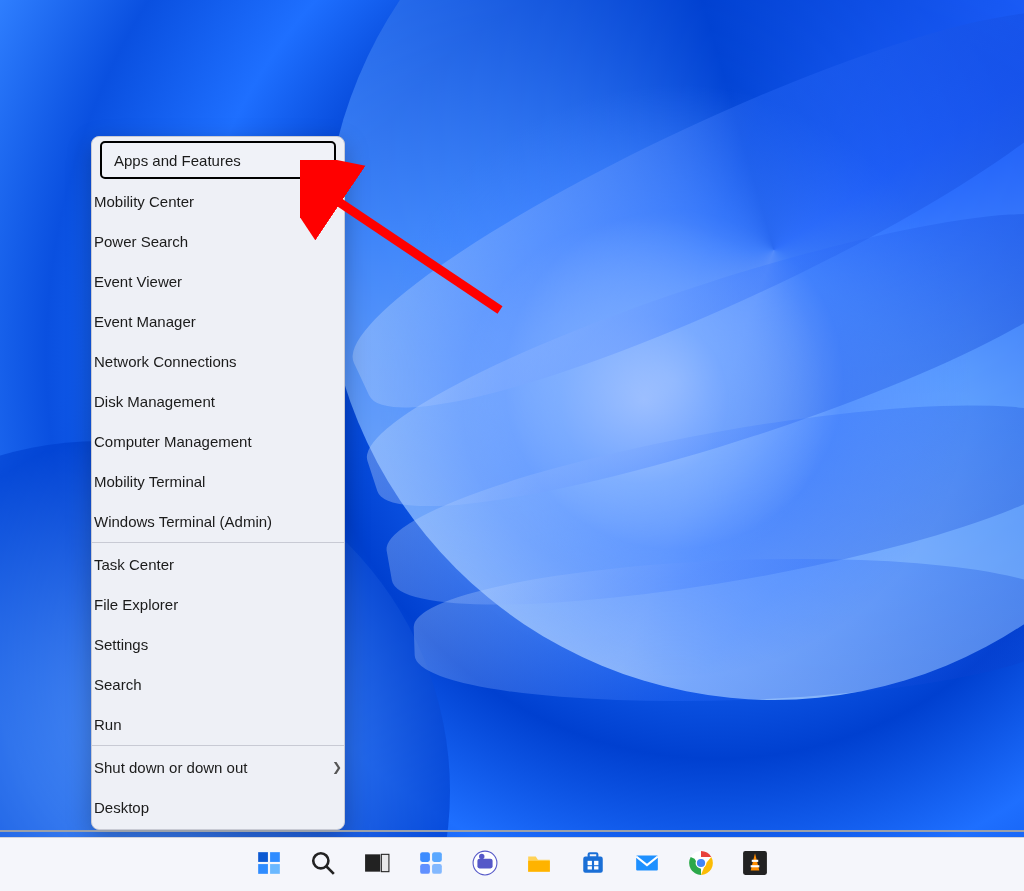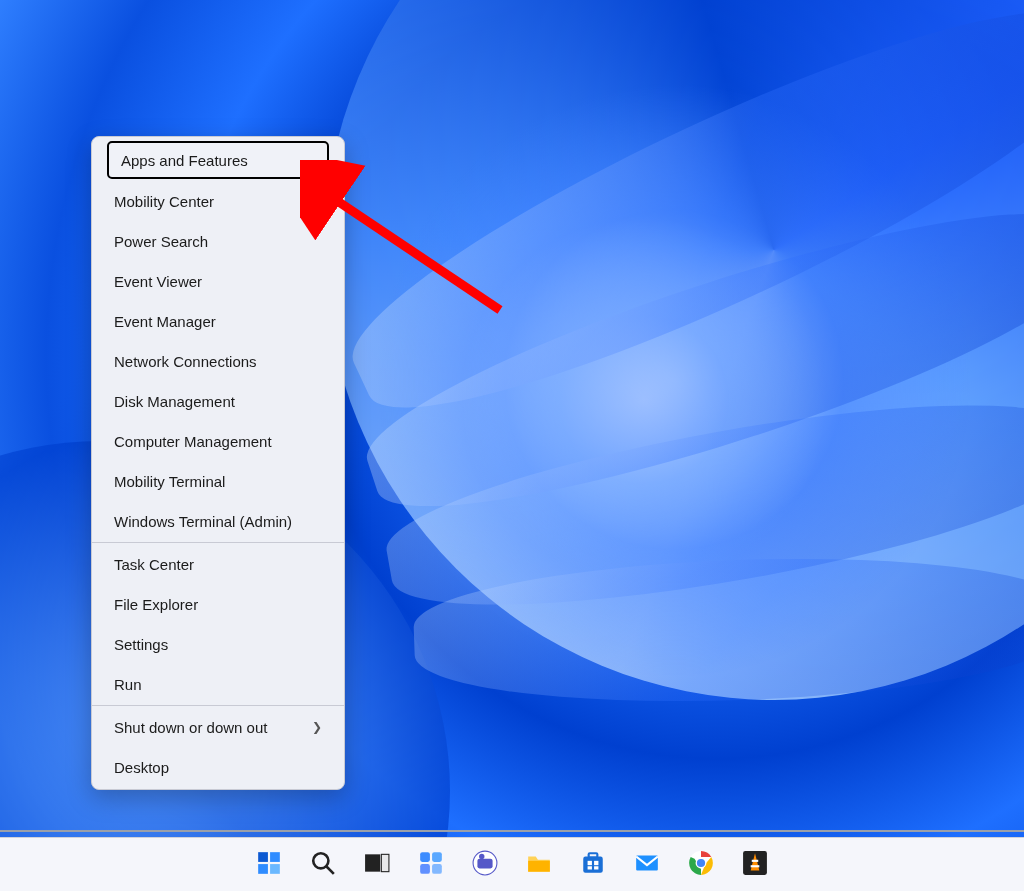--- a/index.html
+++ b/index.html
@@ -32,24 +32,24 @@
 
   
   .menu{
     position:absolute;left:91px;top:136px;width:252px;
     background:#eef0f6;border:1px solid #c8cad4;border-radius:8px;
     box-shadow:0 8px 24px rgba(0,0,0,0.25);
     padding:2px 0;
   }
   .menu-item{
     display:flex;align-items:center;justify-content:space-between;
-    height:40px;padding:0 22px;font-size:15px;color:#1b1b1b;cursor:default;
+    height:40px;padding:0 2px;font-size:15px;color:#1b1b1b;cursor:default;
   }
   .menu-item.selected{
-    border:2px solid #000;border-radius:5px;margin:2px 15px;height:34px;padding:0 12px;
+    border:2px solid #000;border-radius:5px;margin:2px 8px;height:34px;padding:0 12px;
     background:#f0f2f8;
   }
   .menu-separator{height:1px;background:#c8cad4;margin:1px 0;}
   .chevron{color:#555;font-size:12px;}
 
   
   .arrow-svg{position:absolute;left:300px;top:160px;pointer-events:none;}
 
   
   .taskbar{
@@ -111,20 +111,23 @@
     <div class="menu-item">
       <span>Task Center</span>
     </div>
     <div class="menu-item">
       <span>File Explorer</span>
     </div>
     <div class="menu-item">
       <span>Settings</span>
     </div>
     <div class="menu-item">
+      <span>Search</span>
+    </div>
+    <div class="menu-item">
       <span>Run</span>
     </div>
 
     <div class="menu-separator"></div>
 
     <div class="menu-item">
       <span>Shut down or down out</span>
       <span class="chevron">❯</span>
     </div>
     <div class="menu-item">

